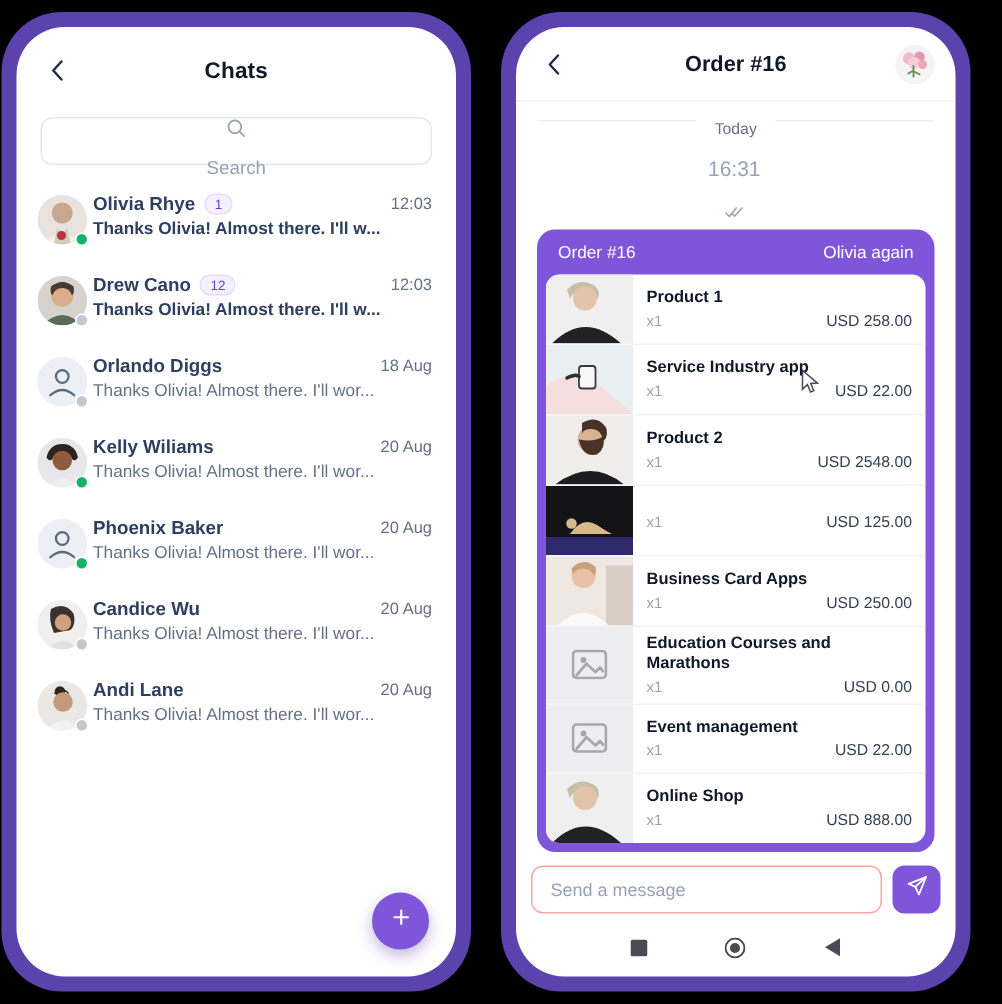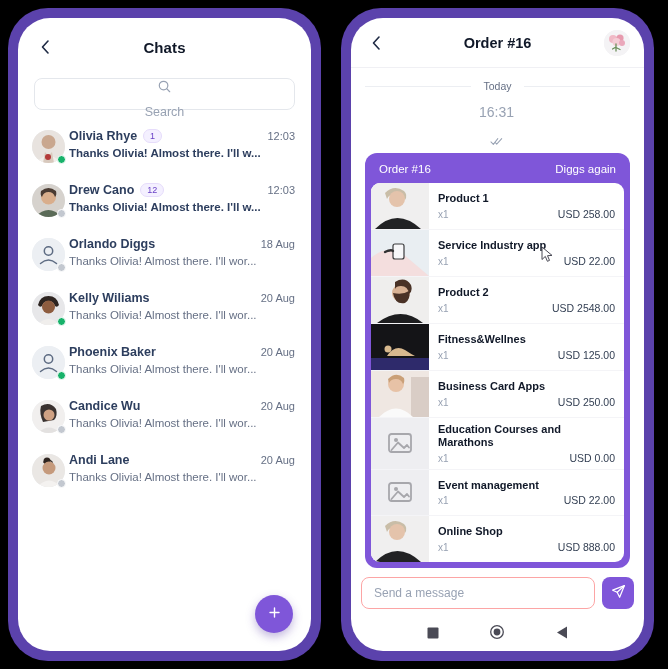--- a/index.html
+++ b/index.html
@@ -7,21 +7,21 @@
     width: 668px; height: 669px;
     background: #000000;
     font-family: "Liberation Sans", sans-serif;
     overflow: hidden;
   }
   .stage {
     position: relative;
     width: 668px; height: 669px;
     display: flex;
     gap: 20px;
-    padding: 8px 8px;
+    padding: 8px 1px;
   }
 
   
   .phone {
     position: relative;
     width: 313px;
     height: 653px;
     background: #5b42ac;
     border-radius: 40px;
     padding: 10px;
@@ -189,21 +189,21 @@
 
   .conv {
     flex: 1 1 auto;
     padding: 12px 14px 4px;
     overflow: hidden;
     display: flex;
     flex-direction: column;
   }
   .day-sep {
     display: flex;
-    align-items: center;
+    align-items: flex-start;
     gap: 12px;
     margin-bottom: 12px;
   }
   .day-sep .ln { flex: 1 1 auto; height: 1px; background: #eceef2; }
   .day-sep .lbl { font-size: 10.5px; color: #667085; }
 
   .msg-meta {
     display: flex;
     align-items: center;
     justify-content: flex-end;
@@ -549,21 +549,21 @@
             <svg width="13" height="9" viewBox="0 0 14 9" fill="none">
                 <path d="M1 5L3.6 7.6L8.4 1.4" stroke="#98a2b3" stroke-width="1.1" stroke-linecap="round" stroke-linejoin="round"></path>
                 <path d="M5.6 5.6L7.2 7.4L12.6 1.4" stroke="#98a2b3" stroke-width="1.1" stroke-linecap="round" stroke-linejoin="round"></path>
               </svg>
           </span>
         </div>
 
         <div class="order-card">
           <div class="order-card-hdr">
             <span>Order #16</span>
-            <span>Diggs again</span>
+            <span>Olivia again</span>
           </div>
 
           <div class="order-items">
 
             <div class="oitem">
               <div class="othumb">
                 <svg width="58" height="46" viewBox="0 0 58 46" preserveAspectRatio="none">
                     <rect width="58" height="46" fill="#f0efef"></rect>
                     <path d="M14 10 q9 -9 19 -2 q4 4 1 9 q-2 -6 -9 -6 q-7 0 -9 5Z" fill="#c9bda7"></path>
                     <circle cx="26" cy="16" r="8" fill="#e4c3ab"></circle>
@@ -619,21 +619,20 @@
             <div class="oitem">
               <div class="othumb">
                 <svg width="58" height="46" viewBox="0 0 58 46" preserveAspectRatio="none">
                     <rect width="58" height="46" fill="#141417"></rect>
                     <rect y="34" width="58" height="12" fill="#2e2a6b"></rect>
                     <path d="M16 32 q8 -12 18 -6 q6 4 10 6 Z" fill="#d8b98f"></path>
                     <circle cx="17" cy="25" r="3.5" fill="#d8b98f"></circle>
                   </svg>
               </div>
               <div class="oinfo">
-                <div class="oname">Fitness&amp;Wellnes</div>
                 <div class="orow2">
                   <span class="oqty">x1</span>
                   <span class="oprice">USD 125.00</span>
                 </div>
               </div>
             </div>
 
             <div class="oitem">
               <div class="othumb">
                 <svg width="58" height="46" viewBox="0 0 58 46" preserveAspectRatio="none">

